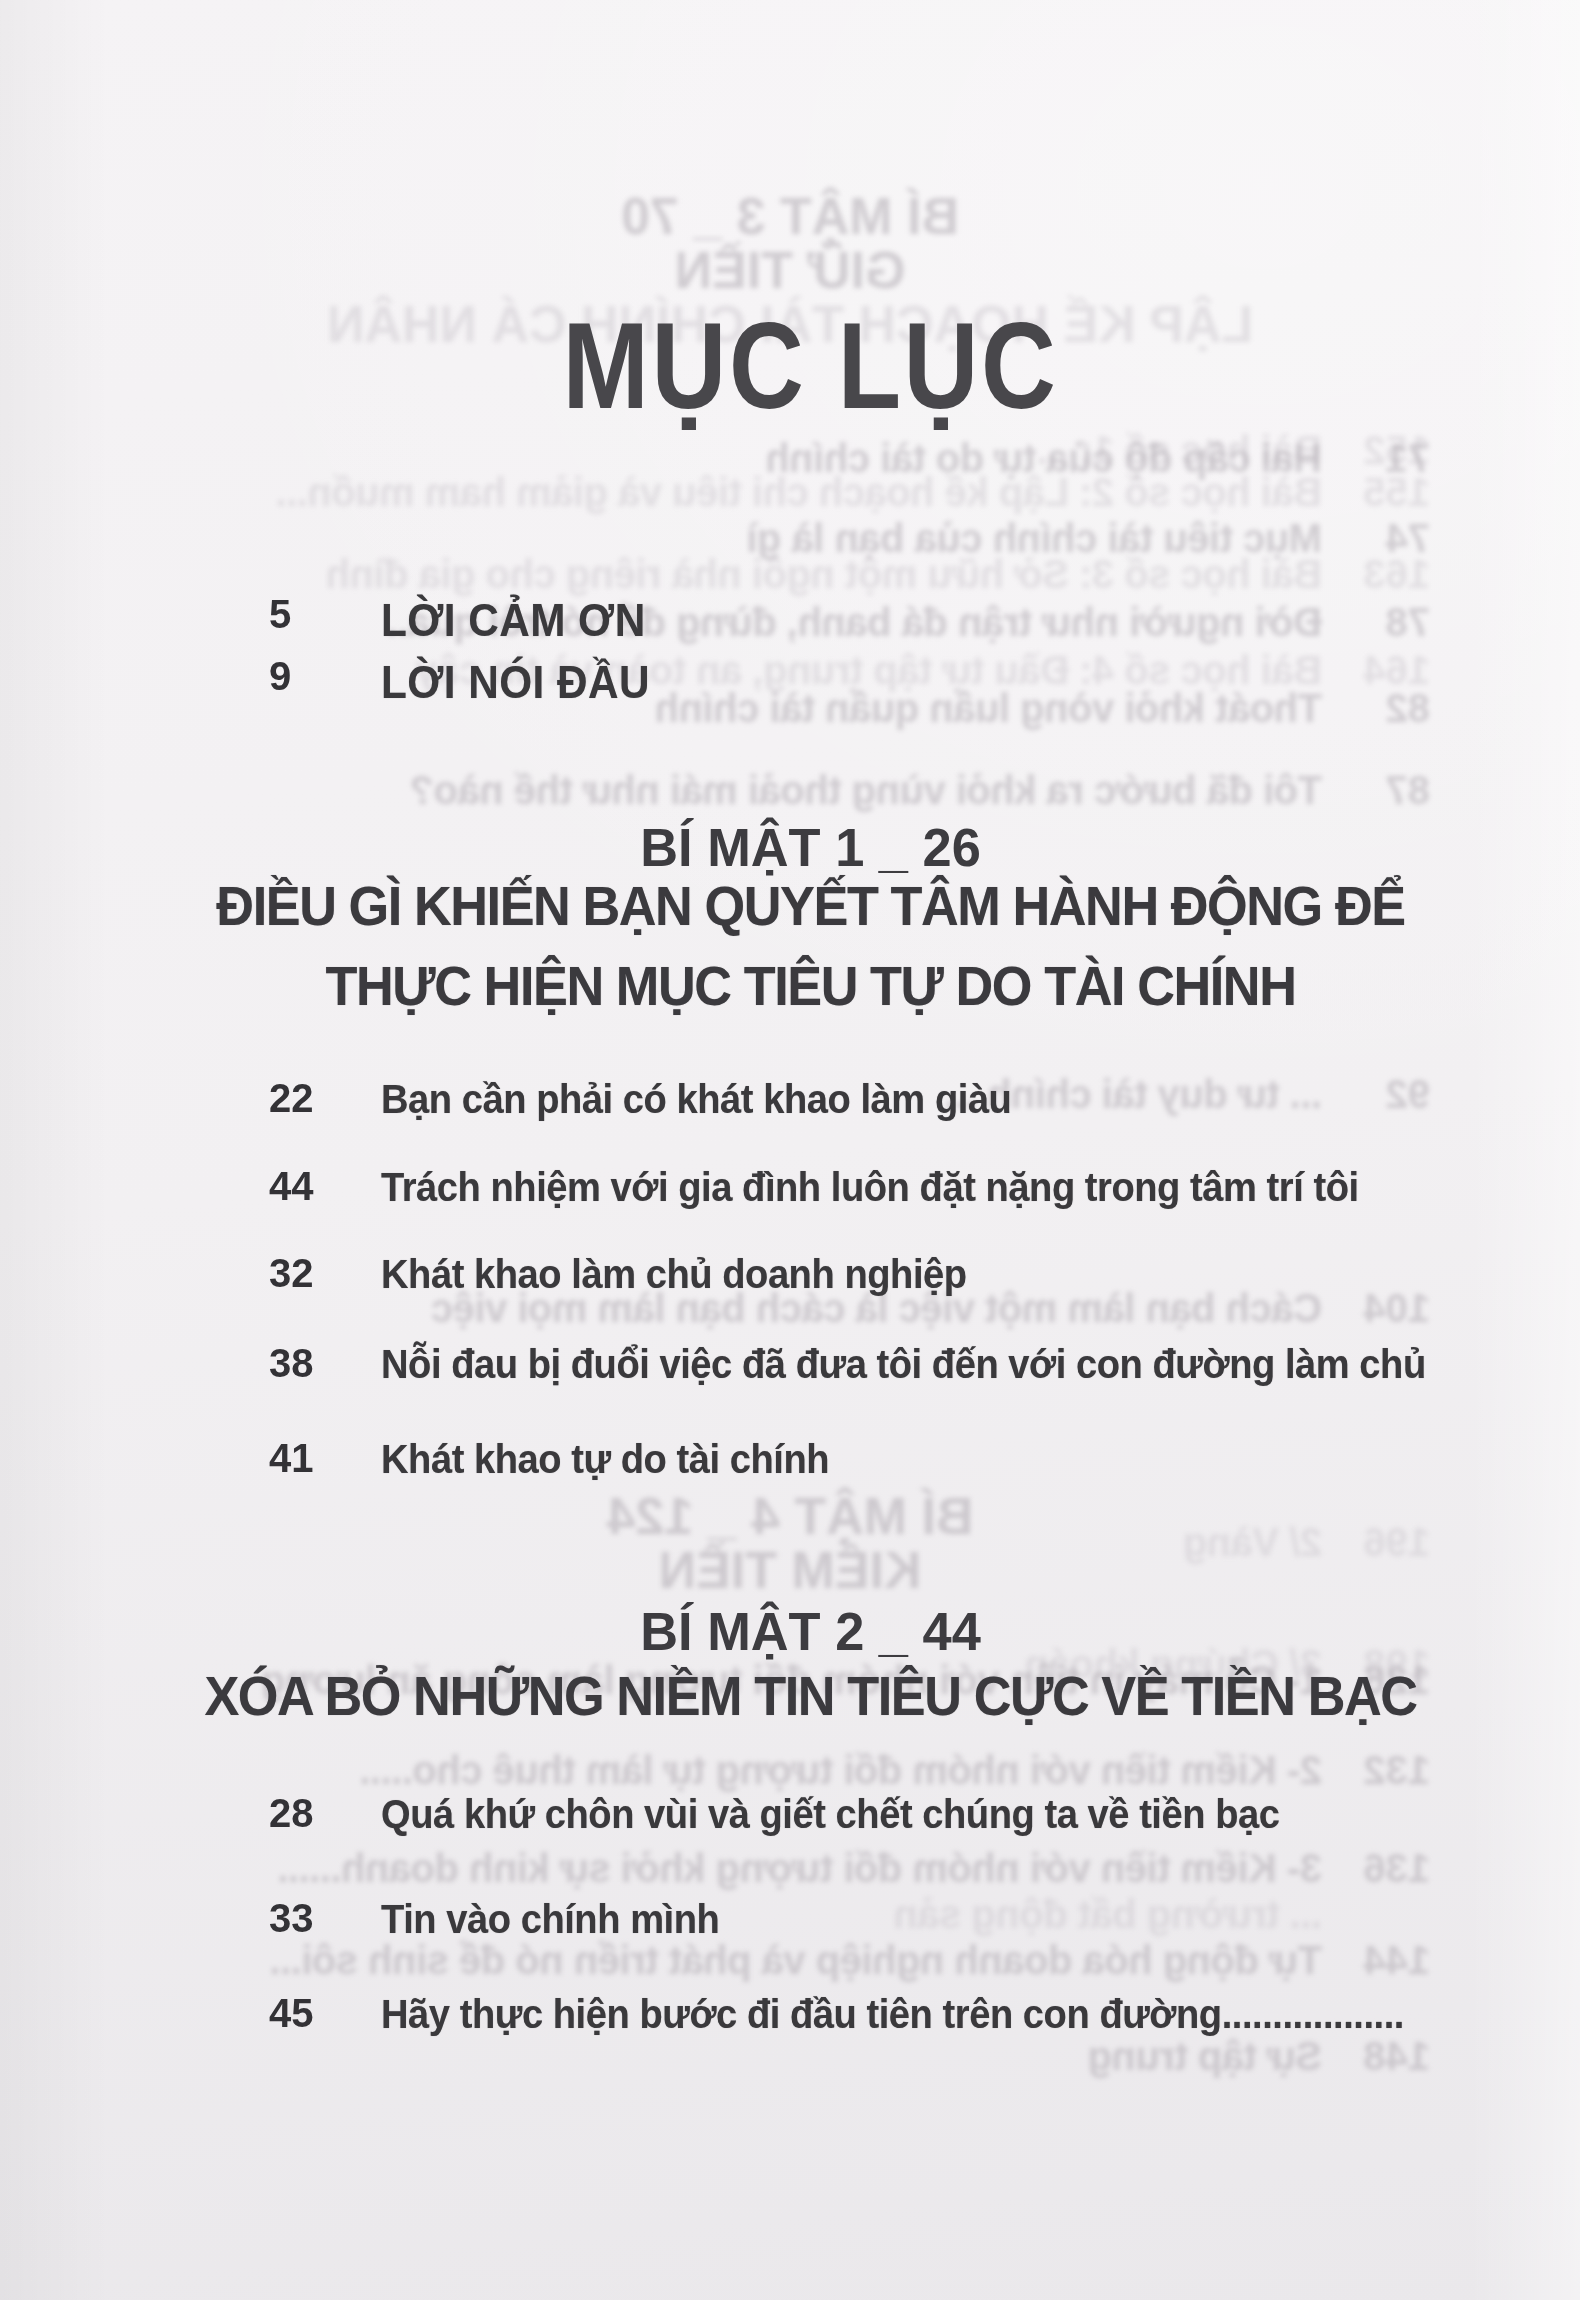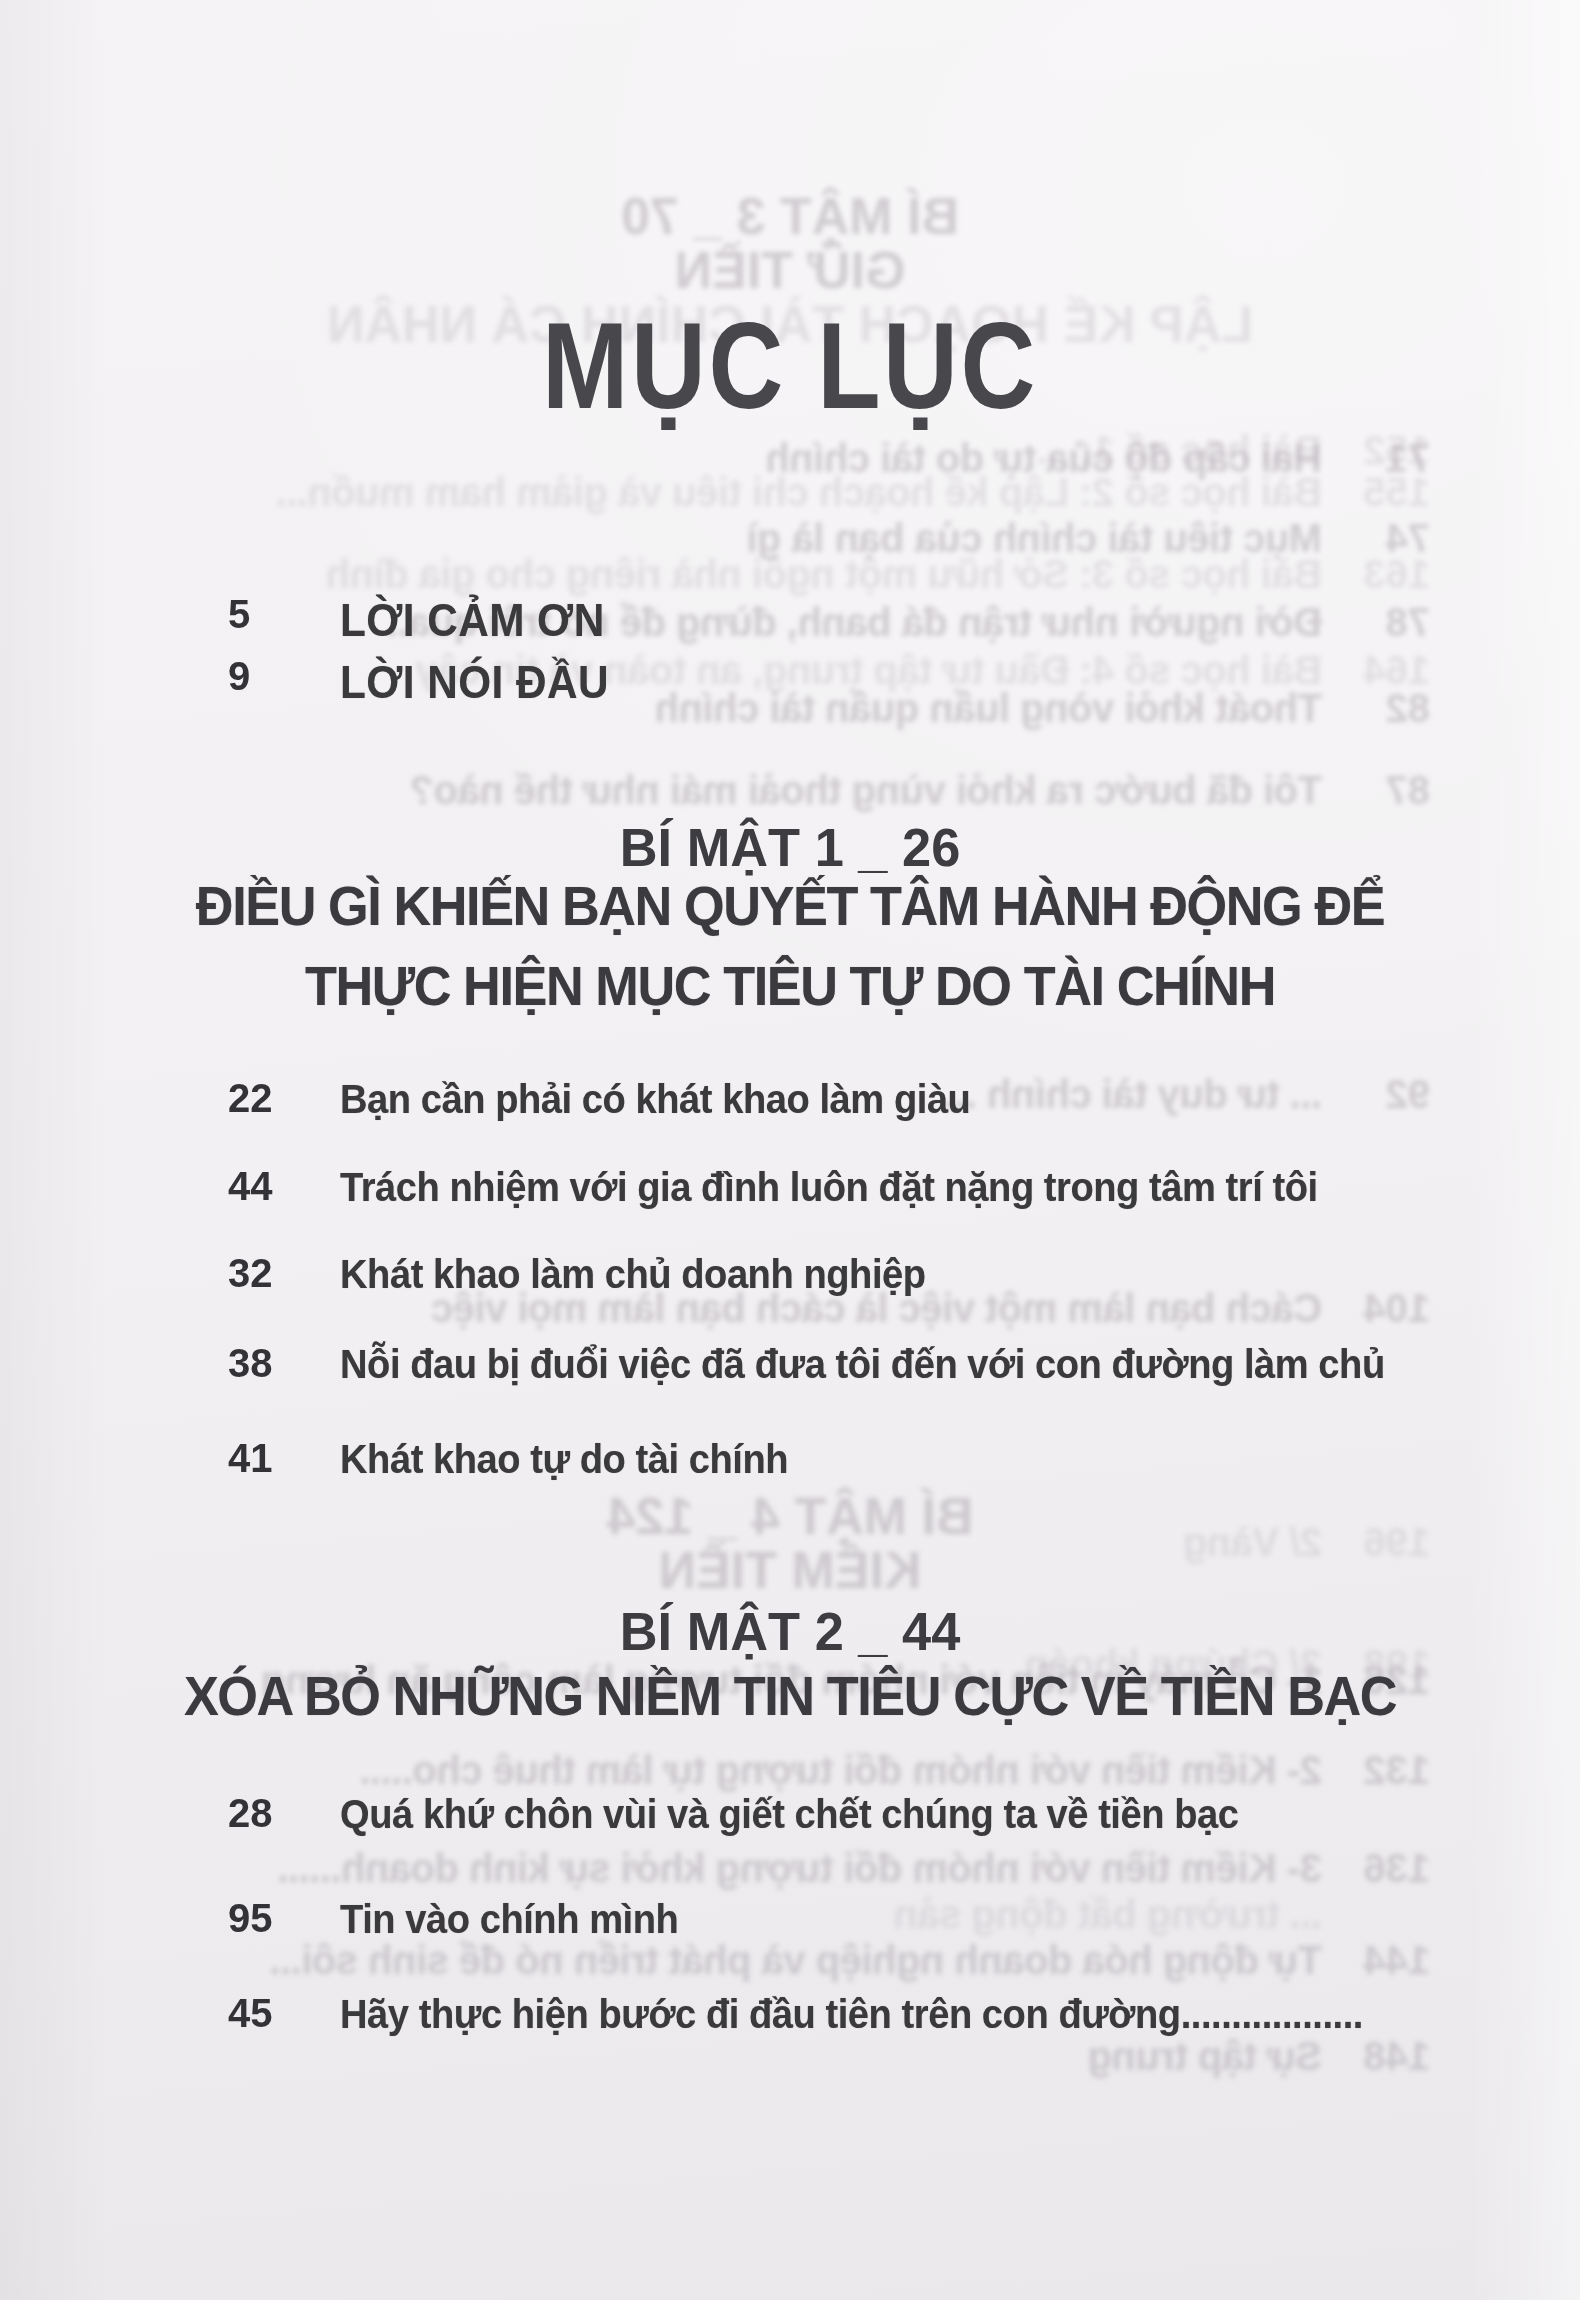--- a/index.html
+++ b/index.html
@@ -16,21 +16,21 @@
   }
   
   .bleed{position:absolute;inset:0;transform:scaleX(-1);filter:blur(2.4px);}
   .bleed-line{position:absolute;left:0;width:100%;white-space:nowrap;}
   .bleed-line.center{text-align:center;font-weight:bold;font-size:52px;letter-spacing:0;}
   .bleed-line .bnum{position:absolute;left:150px;top:0;font-weight:bold;font-size:40px;}
   .bleed-line .btxt{position:absolute;left:258px;top:0;font-weight:bold;font-size:40px;letter-spacing:-.5px;}
   .layer-a{color:#b1abb2;opacity:.55;}
   .layer-b{color:#c7c2c8;opacity:.42;}
   
-  .content{position:absolute;inset:0;filter:blur(.3px);}
+  .content{position:absolute;inset:0;filter:blur(.3px);margin-left:41px;}
   .title{
     position:absolute;top:296px;left:0;width:100%;margin:0;text-align:center;
     font-size:122px;font-weight:bold;color:#48474b;letter-spacing:3px;
     transform:scaleX(.85);
   }
   .row{position:absolute;left:0;width:100%;height:56px;}
   .row .num{position:absolute;left:228px;top:0;font-size:40px;font-weight:bold;color:#333236;}
   .row .ttl{
     position:absolute;left:340px;top:0;font-size:41px;font-weight:bold;color:#3a393c;
     letter-spacing:-.5px;white-space:nowrap;transform:scaleX(.93);transform-origin:left top;
@@ -174,21 +174,21 @@
           </div>
         </div>
         <div>
           <div class="sec-heading" style="top: 1600px;">BÍ MẬT 2 _ 44</div>
           <div class="sec-sub" style="top: 1664px;">XÓA BỎ NHỮNG NIỀM TIN TIÊU CỰC VỀ TIỀN BẠC</div>
           <div class="row " style="top: 1791px;">
             <span class="num">28</span>
             <span class="ttl">Quá khứ chôn vùi và giết chết chúng ta về tiền bạc</span>
           </div>
           <div class="row " style="top: 1896px;">
-            <span class="num">95</span>
+            <span class="num">33</span>
             <span class="ttl">Tin vào chính mình</span>
           </div>
           <div class="row " style="top: 1991px;">
             <span class="num">45</span>
             <span class="ttl">Hãy thực hiện bước đi đầu tiên trên con đường..................</span>
           </div>
         </div>
       </div>
   </div>
 </div>

